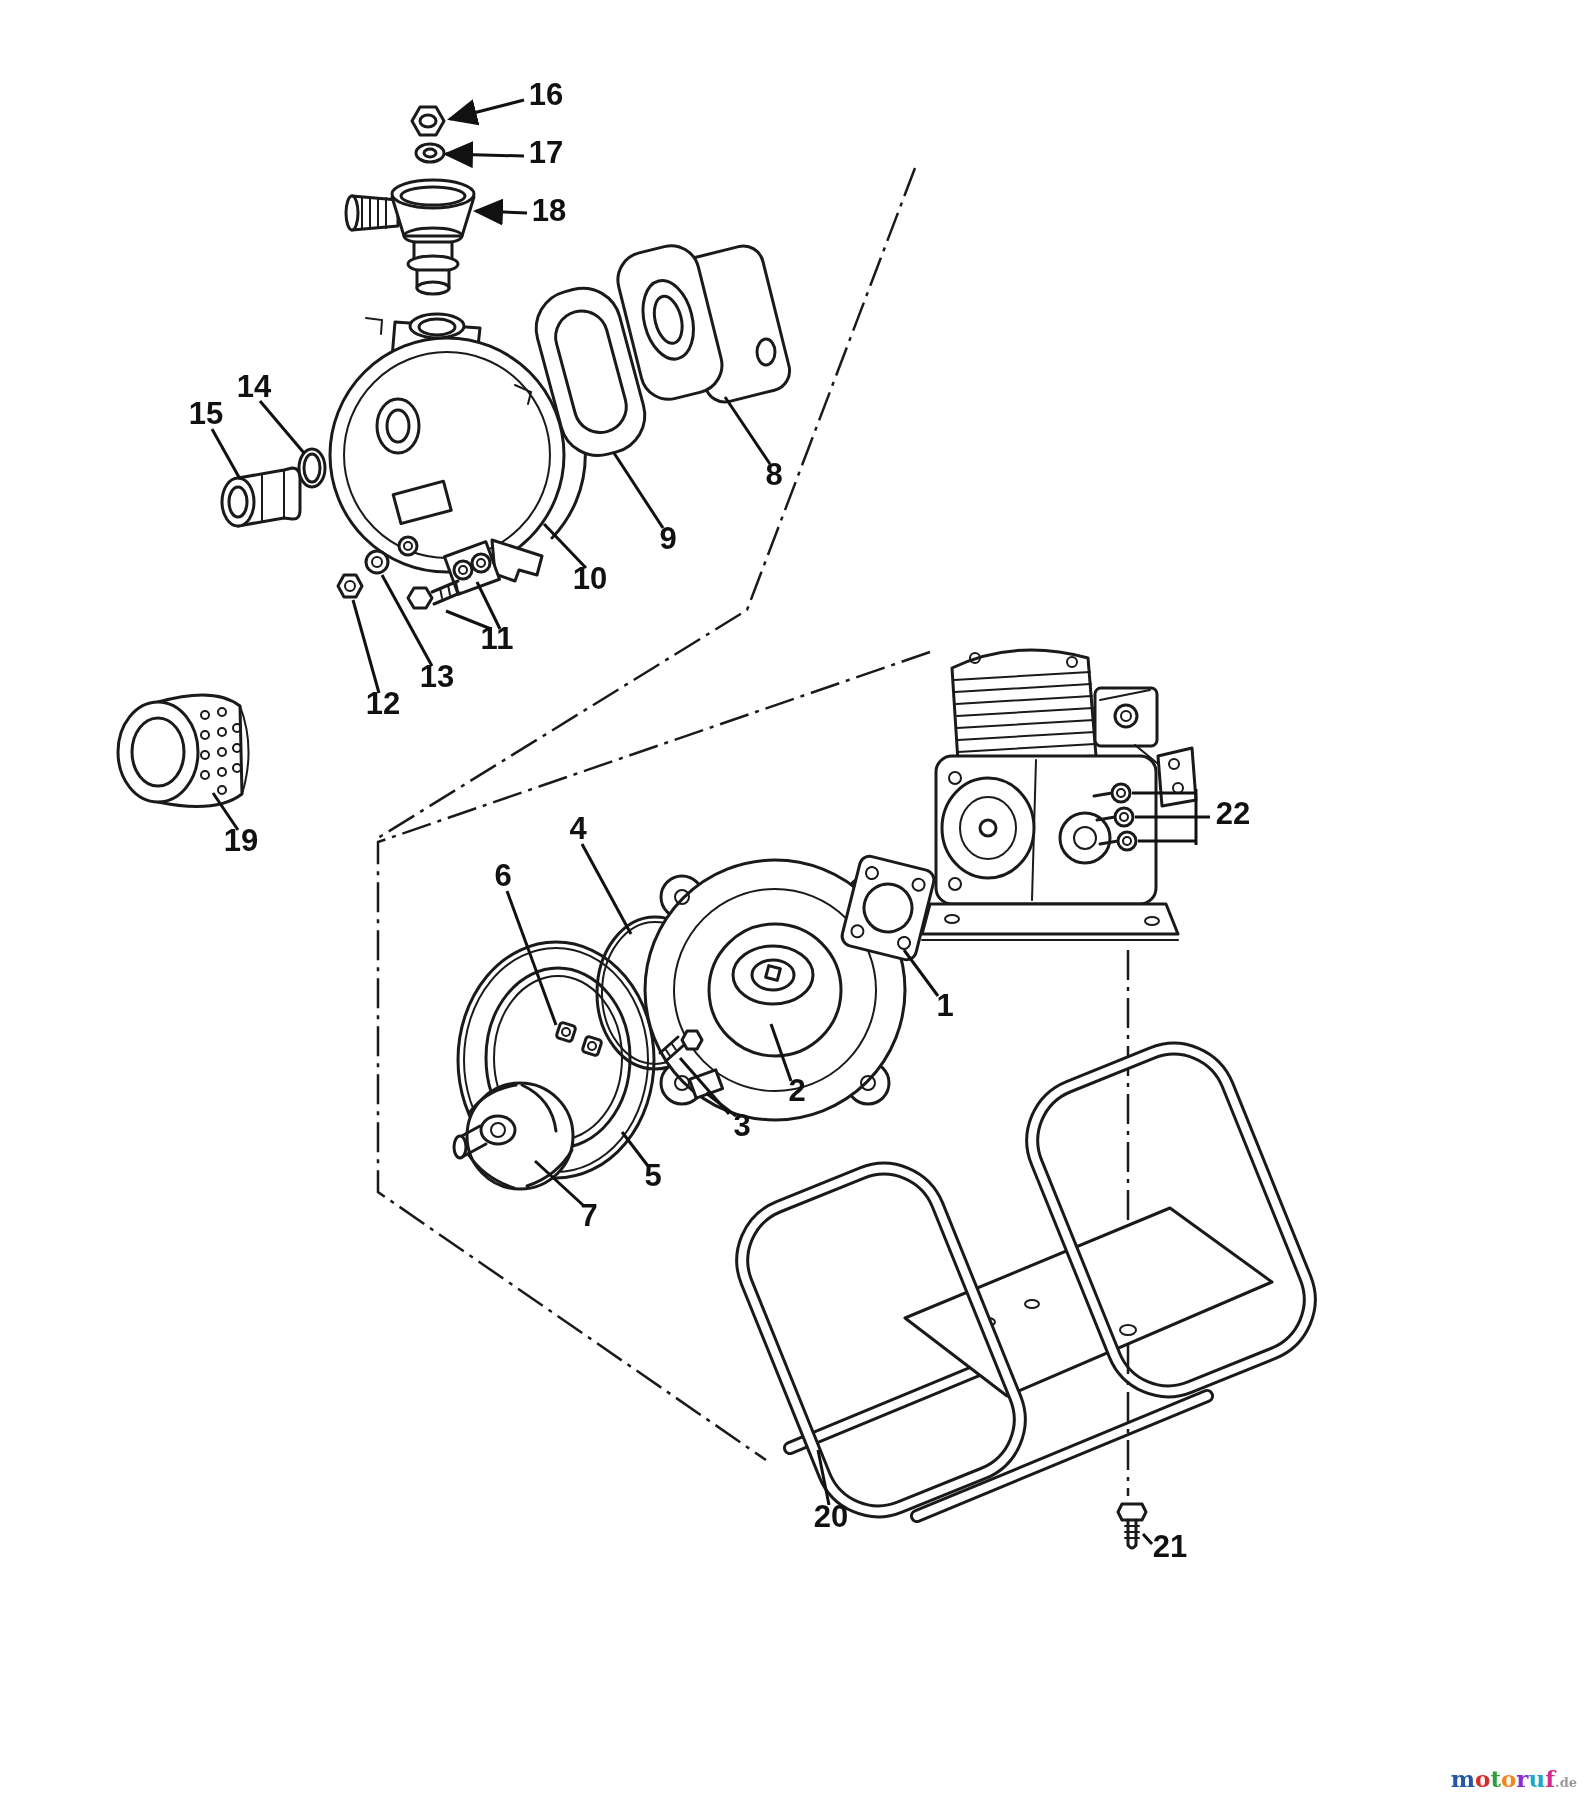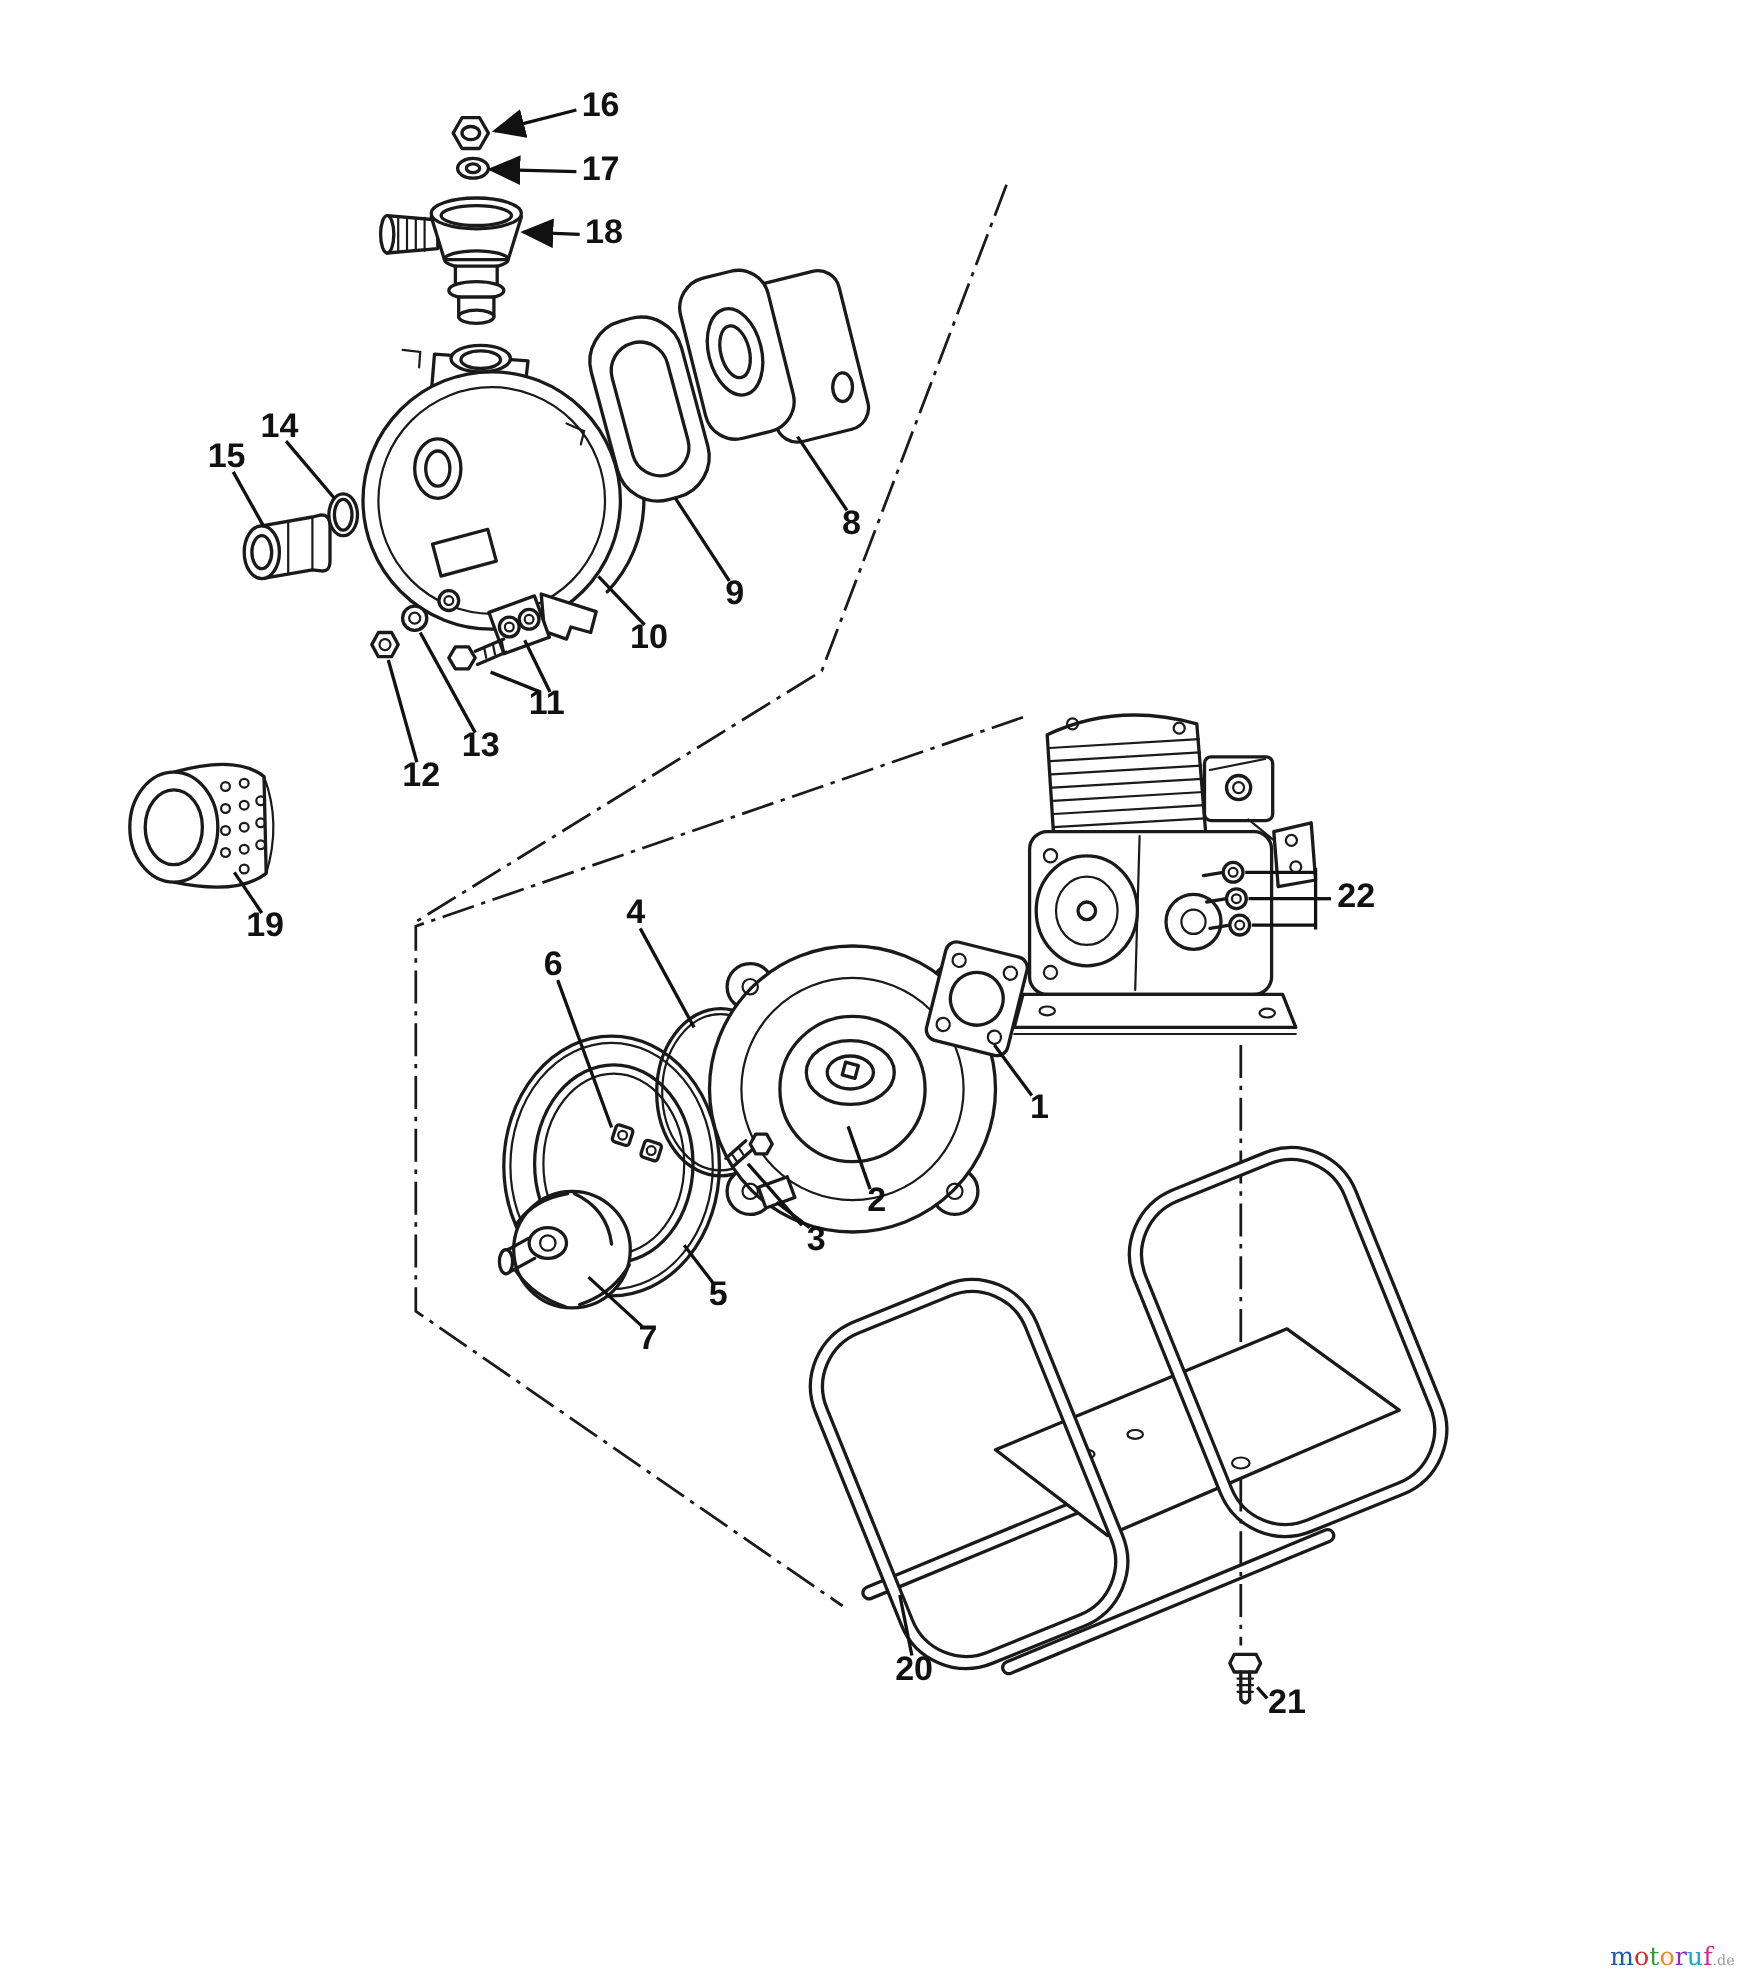--- a/index.html
+++ b/index.html
@@ -8,21 +8,21 @@
   svg.diagram { position:absolute; left:0; top:0; }
   .ln  { fill:none; stroke:#1a1a1a; stroke-width:3; stroke-linecap:round; stroke-linejoin:round; }
   .th  { fill:none; stroke:#1a1a1a; stroke-width:2; stroke-linecap:round; }
   .fw  { fill:#ffffff; stroke:#1a1a1a; stroke-width:3; stroke-linejoin:round; }
   .chain { fill:none; stroke:#1a1a1a; stroke-width:2.5; stroke-dasharray:30 7 4 7; }
   .tube  { fill:none; stroke:#1a1a1a; stroke-width:14; stroke-linecap:round; stroke-linejoin:round; }
   .tube-i{ fill:none; stroke:#ffffff; stroke-width:8; stroke-linecap:round; stroke-linejoin:round; }
   .leader { stroke:#111111; stroke-width:3; }
   .callout-num { font:bold 31px "Liberation Sans", sans-serif; fill:#111;
                  text-anchor:middle; dominant-baseline:middle; }
-  .wm { position:absolute; right:10px; bottom:8px; font-weight:normal;
+  .wm { position:absolute; right:10px; bottom:8px; font-weight:bold;
         font-family:"DejaVu Serif", serif; font-size:23px; letter-spacing:0px; }
   .wm-suffix { font-size:13px; }
 </style>
 </head>
 <body>
 
 <div class="page">
 <svg class="diagram" width="1587" height="1800" viewBox="0 0 1587 1800">
   <defs>
     <marker id="arrowhead" markerWidth="11" markerHeight="9" refX="9" refY="4.5" orient="auto">

